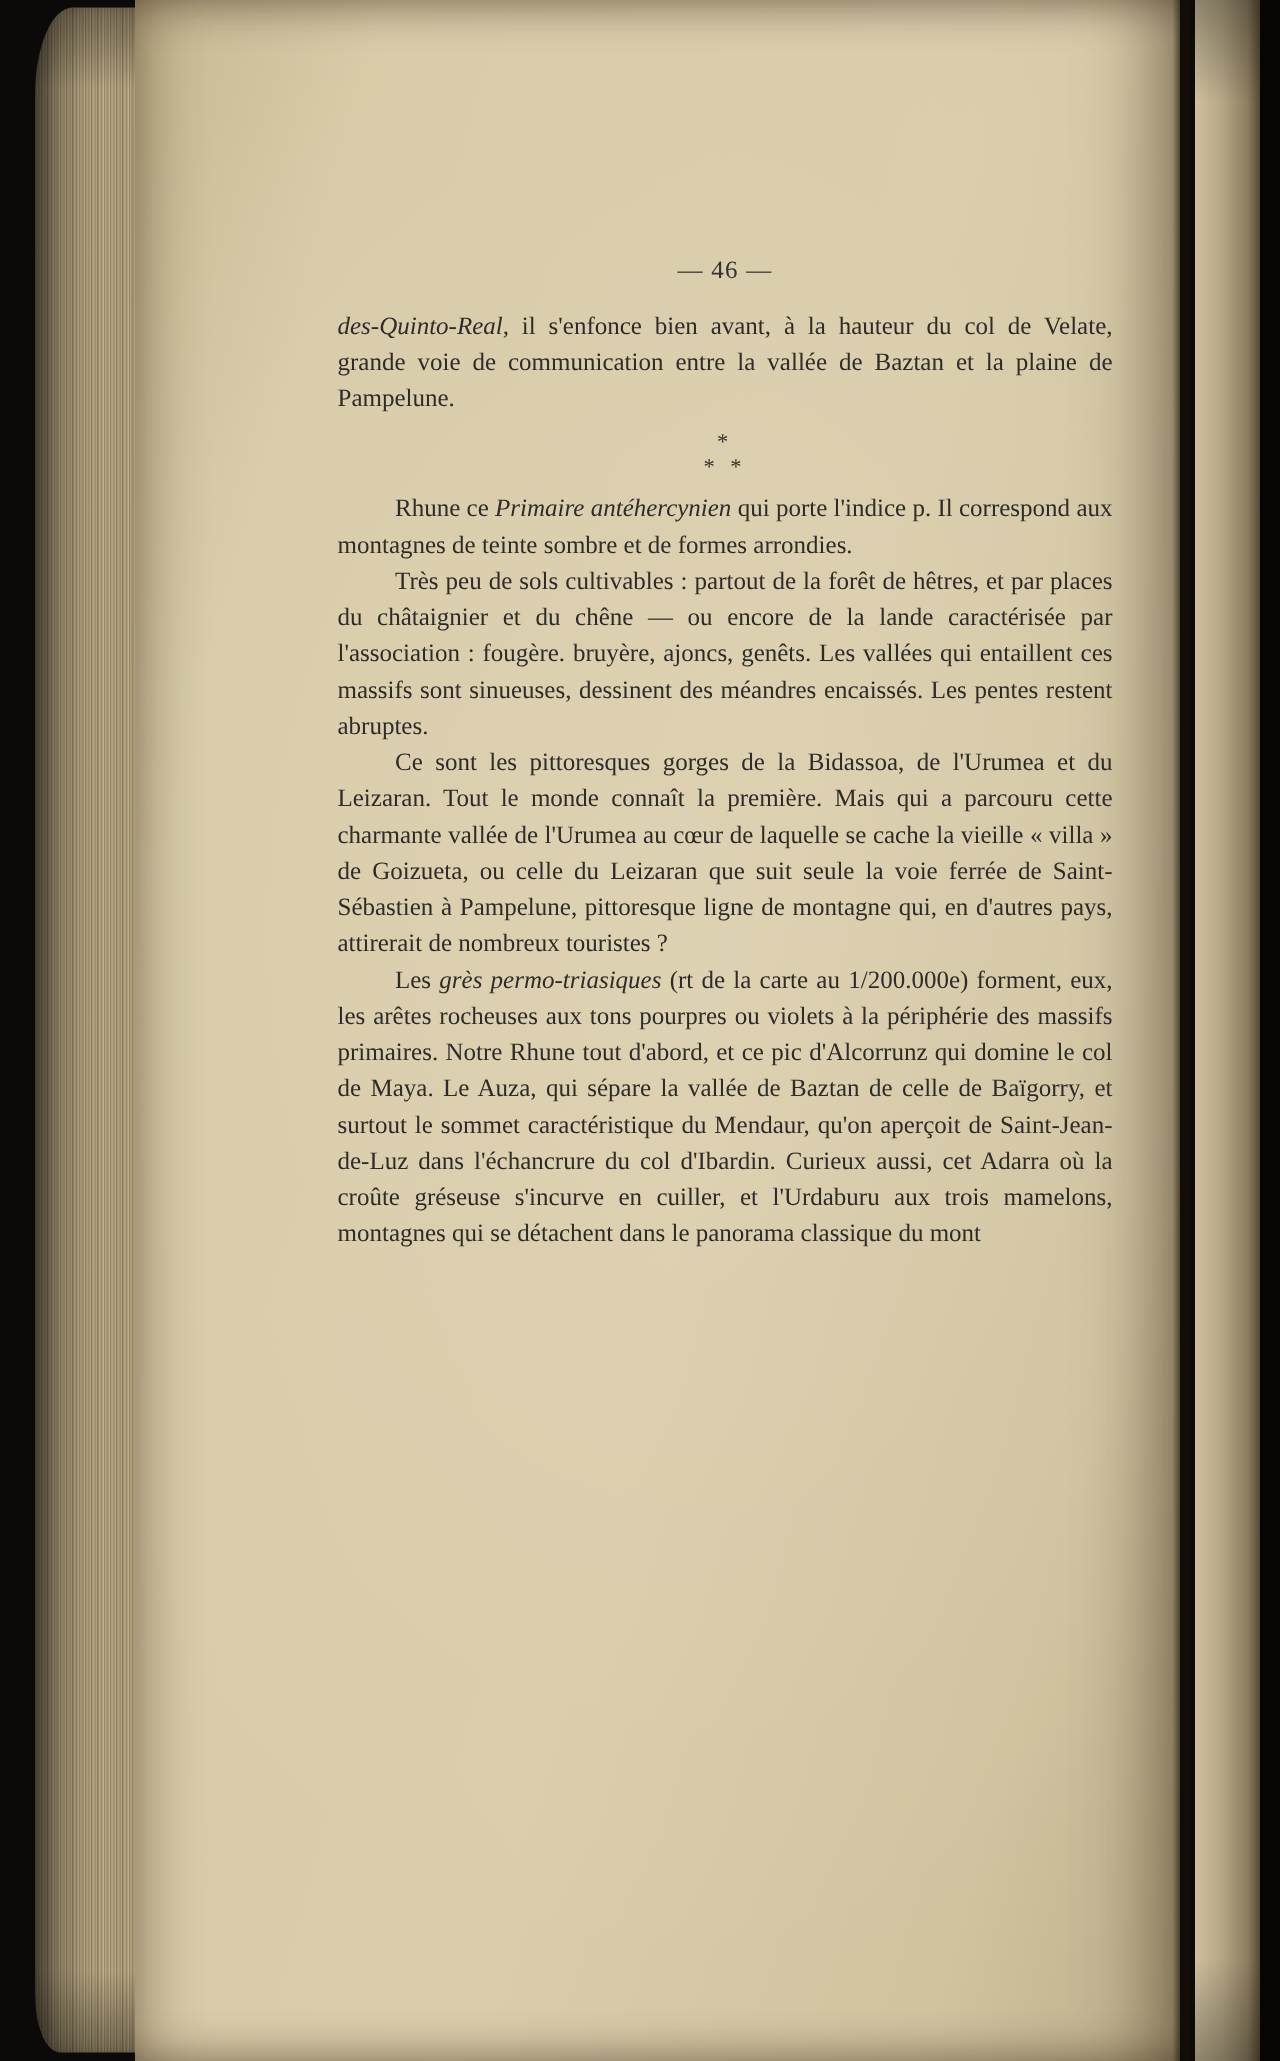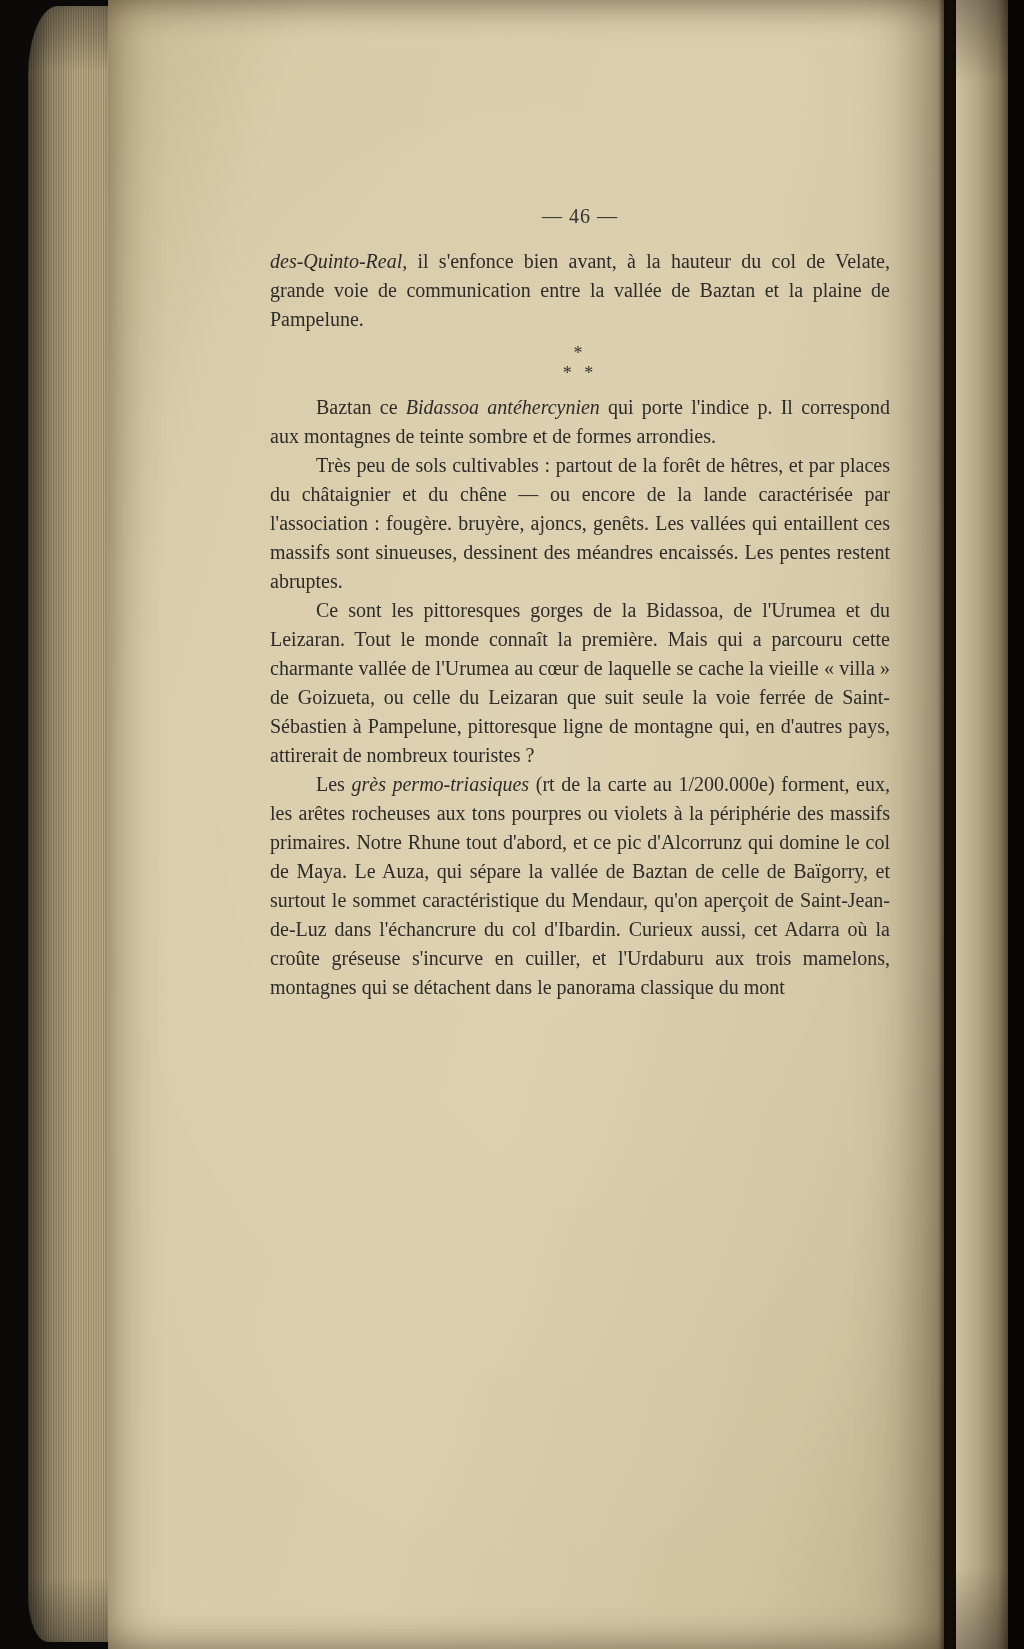--- a/index.html
+++ b/index.html
@@ -116,21 +116,21 @@
   <div class="edge-stack"></div>
 
   <div class="page">
     <div class="page-number">— 46 —</div>
     <div class="text-flow">
         <p class="para"><span class="it">des-Quinto-Real,</span><span class=""> il s'enfonce bien avant, à la hauteur du col de Velate, grande voie de communication entre la vallée de Baztan et la plaine de Pampelune.</span></p>
         <div class="asterism">
           <div>*</div>
           <div>* *</div>
         </div>
-        <p class="para indent"><span class="">Baztan ce </span><span class="it">Bidassoa antéhercynien</span><span class=""> qui porte l'indice p. Il correspond aux montagnes de teinte sombre et de formes arrondies.</span></p>
+        <p class="para indent"><span class="">Rhune ce </span><span class="it">Primaire antéhercynien</span><span class=""> qui porte l'indice p. Il correspond aux montagnes de teinte sombre et de formes arrondies.</span></p>
         <p class="para indent"><span class="">Très peu de sols cultivables : partout de la forêt de hêtres, et par places du châtaignier et du chêne — ou encore de la lande caractérisée par l'association : fougère. bruyère, ajoncs, genêts. Les vallées qui entaillent ces massifs sont sinueuses, dessinent des méandres encaissés. Les pentes restent abruptes.</span></p>
         <p class="para indent"><span class="">Ce sont les pittoresques gorges de la Bidassoa, de l'Urumea et du Leizaran. Tout le monde connaît la première. Mais qui a parcouru cette charmante vallée de l'Urumea au cœur de laquelle se cache la vieille « villa » de Goizueta, ou celle du Leizaran que suit seule la voie ferrée de Saint-Sébastien à Pampelune, pittoresque ligne de montagne qui, en d'autres pays, attirerait de nombreux touristes ?</span></p>
         <p class="para indent"><span class="">Les </span><span class="it">grès permo-triasiques</span><span class=""> (rt de la carte au 1/200.000e) forment, eux, les arêtes rocheuses aux tons pourpres ou violets à la périphérie des massifs primaires. Notre Rhune tout d'abord, et ce pic d'Alcorrunz qui domine le col de Maya. Le Auza, qui sépare la vallée de Baztan de celle de Baïgorry, et surtout le sommet caractéristique du Mendaur, qu'on aperçoit de Saint-Jean-de-Luz dans l'échancrure du col d'Ibardin. Curieux aussi, cet Adarra où la croûte gréseuse s'incurve en cuiller, et l'Urdaburu aux trois mamelons, montagnes qui se détachent dans le panorama classique du mont</span></p>
       </div>
   </div>
 
   <div class="gutter-shadow"></div>
   <div class="next-page"></div>
   <div class="right-edge"></div>
 </div>

